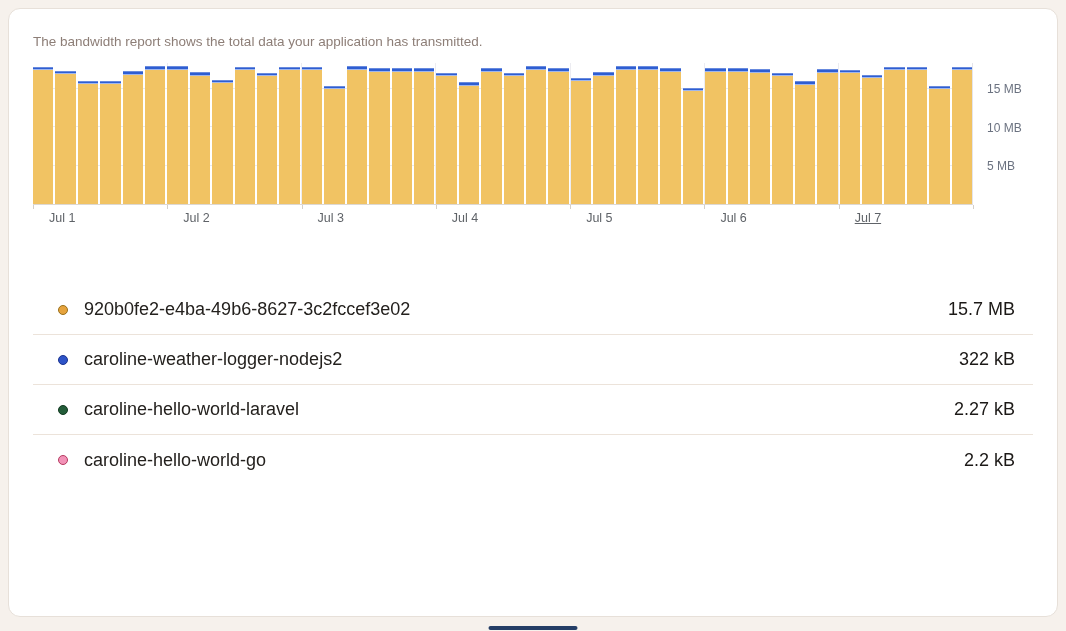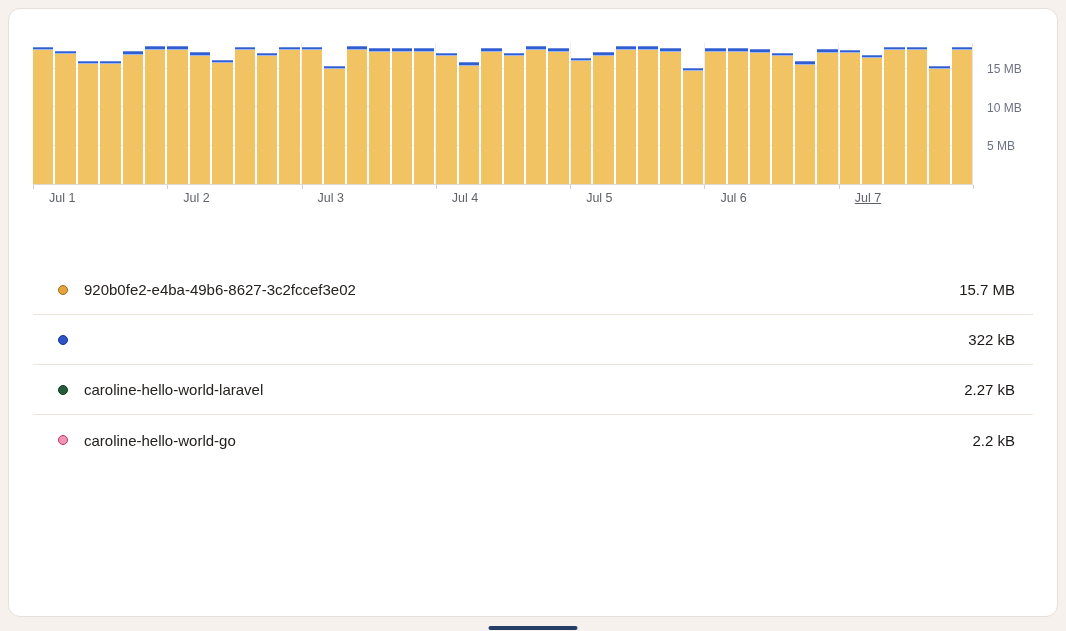--- a/index.html
+++ b/index.html
@@ -75,40 +75,41 @@
   .table { margin-top:56px; }
   .thead {
     display:flex; justify-content:space-between; align-items:center;
     padding:8px 18px 15px 19px;
     border-bottom:1px solid #ccb1a8;
     font-size:13.5px; color:#8d7e77;
   }
   .trow {
     display:flex; align-items:center; height:50px;
     border-bottom:1px solid #ece3da;
-    font-size:15px; color:#24211e;
+    font-size:18px; color:#24211e;
   }
   .trow:last-child { border-bottom:none; }
   .dot {
     width:10px; height:10px; border-radius:50%;
     margin-left:25px; flex:0 0 auto;
   }
   .plan-label { margin-left:16px; }
   .bw-value { margin-left:auto; margin-right:18px; color:#1c1917; }
 
   .home-indicator {
     position:absolute; left:50%; transform:translateX(-50%);
     bottom:1px; width:89px; height:4px; border-radius:3px;
   }
 </style>
 </head>
 <body style="background: rgb(246, 241, 236);">
 
 <div class="card">
 
+  <p class="subtitle">The bandwidth report shows the total data your application has transmitted.</p>
 
   <div class="chart">
     <div class="plot" id="plot">
         <div class="hgrid" style="bottom: 81.5217%;"></div>
         <div class="hgrid" style="bottom: 54.3478%;"></div>
         <div class="hgrid" style="bottom: 27.1739%;"></div>
         <div class="vgrid" style="left: 14.2857%;"></div>
         <div class="vgrid" style="left: 28.5714%;"></div>
         <div class="vgrid" style="left: 42.8571%;"></div>
         <div class="vgrid" style="left: 57.1429%;"></div>
@@ -311,20 +312,21 @@
 
   <div class="table">
     <div id="tbody">
         <div class="trow">
           <span class="dot" style="background: rgb(230, 163, 61); border: 1.5px solid rgb(153, 112, 28);"></span>
           <span class="plan-label">920b0fe2-e4ba-49b6-8627-3c2fccef3e02</span>
           <span class="bw-value">15.7 MB</span>
         </div>
         <div class="trow">
           <span class="dot" style="background: rgb(45, 83, 199); border: 1.5px solid rgb(26, 51, 143);"></span>
+          <span class="plan-label">caroline-weather-logger-nodejs2</span>
           <span class="bw-value">322 kB</span>
         </div>
         <div class="trow">
           <span class="dot" style="background: rgb(35, 92, 57); border: 1.5px solid rgb(18, 57, 32);"></span>
           <span class="plan-label">caroline-hello-world-laravel</span>
           <span class="bw-value">2.27 kB</span>
         </div>
         <div class="trow">
           <span class="dot" style="background: rgb(242, 146, 183); border: 1.5px solid rgb(182, 58, 97);"></span>
           <span class="plan-label">caroline-hello-world-go</span>

